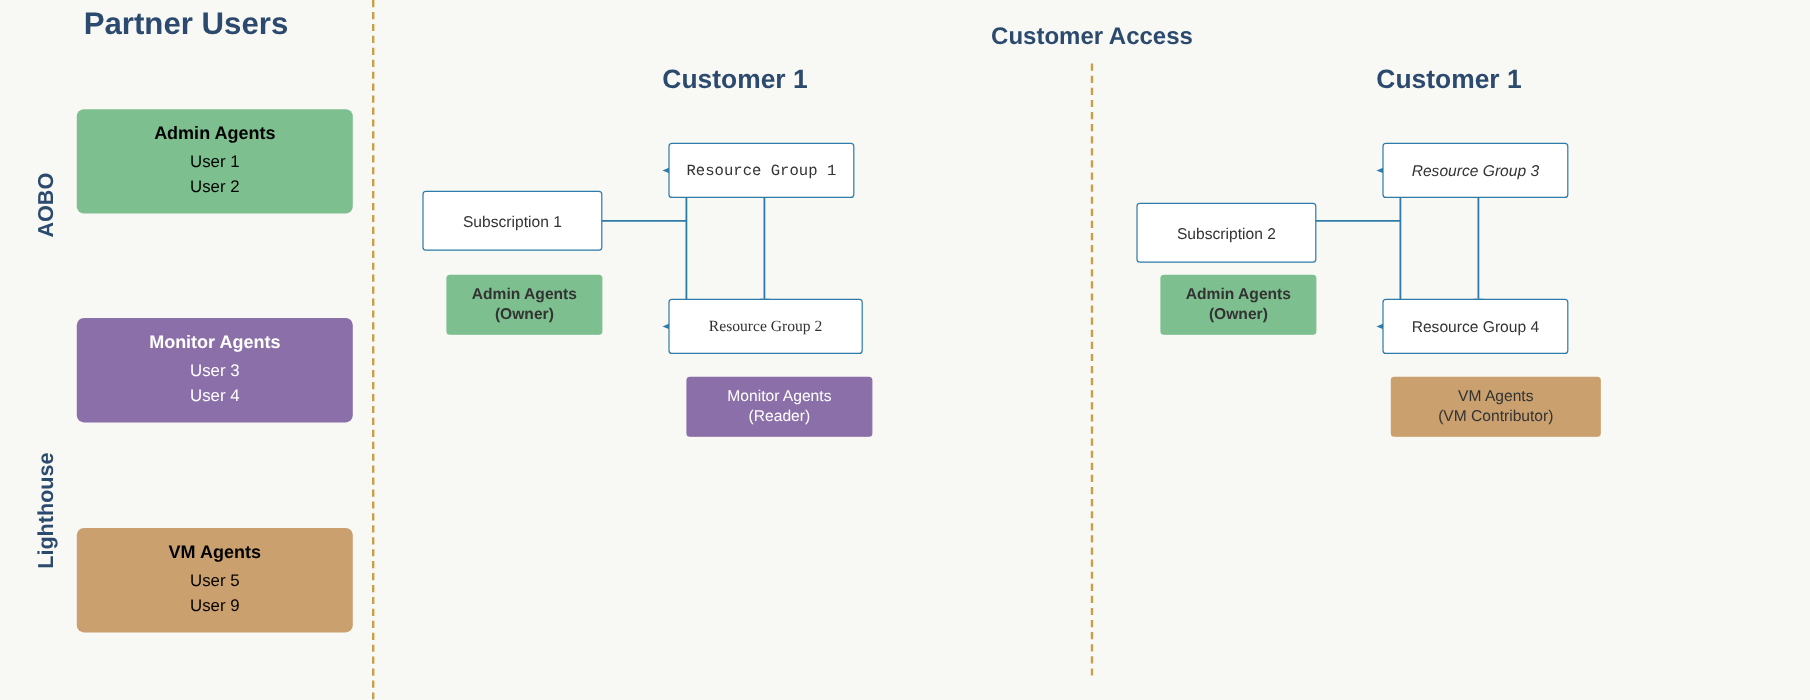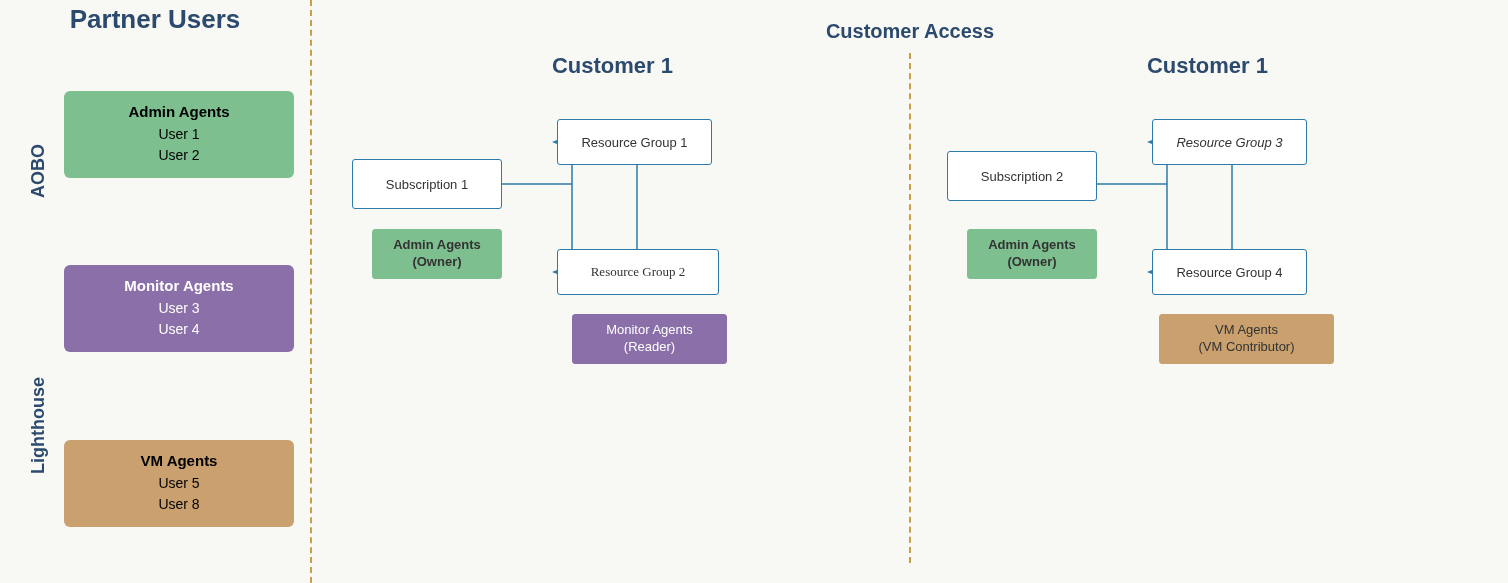--- a/index.html
+++ b/index.html
@@ -233,21 +233,21 @@
 
         <div class="group-box monitor-agents-box">
           <div class="group-title">Monitor Agents</div>
           <div class="group-user">User 3</div>
           <div class="group-user">User 4</div>
         </div>
 
         <div class="group-box vm-agents-box">
           <div class="group-title">VM Agents</div>
           <div class="group-user">User 5</div>
-          <div class="group-user">User 8</div>
+          <div class="group-user">User 9</div>
         </div>
       </div>
     </div>
   </div>
 
   <div class="divider-dashed"></div>
 
   <div class="customer-access-panel">
     <div class="customer-access-title">Customer Access</div>
 
@@ -276,21 +276,21 @@
           </svg>
 
           <div class="diag-box" style="left:10px; top:60px; width:150px; height:50px; display:flex; align-items:center; justify-content:center;">
             Subscription 1
           </div>
 
           <div class="diag-box admin-bg" style="left:30px; top:130px; width:130px; height:50px; display:flex; align-items:center; justify-content:center; text-align:center; line-height:1.3;">
             Admin Agents<br>(Owner)
           </div>
 
-          <div class="diag-box" style="left:215px; top:20px; width:155px; height:46px; display:flex; align-items:center; justify-content:center;">
+          <div class="diag-box" style="left:215px; top:20px; width:155px; height:46px; display:flex; align-items:center; justify-content:center;font-family:Liberation Mono, monospace;">
             Resource Group 1
           </div>
 
           <div class="diag-box" style="left:215px; top:150px; width:162px; height:46px; display:flex; align-items:center; justify-content:center;font-family:Liberation Serif, serif;">
             Resource Group 2
           </div>
 
           <div class="diag-box monitor-bg" style="left:230px; top:215px; width:155px; height:50px; display:flex; align-items:center; justify-content:center; text-align:center; line-height:1.3;">
             Monitor Agents<br>(Reader)
           </div>
@@ -314,21 +314,21 @@
             <polygon points="220,39 210,43 220,47" fill="#2c7ba8"></polygon>
 
             <line x1="230" y1="173" x2="220" y2="173" stroke="#2c7ba8" stroke-width="1.5"></line>
             <polygon points="220,169 210,173 220,177" fill="#2c7ba8"></polygon>
 
             <line x1="295" y1="66" x2="295" y2="150" stroke="#2c7ba8" stroke-width="1.5"></line>
             <polygon points="291,66 295,56 299,66" fill="#2c7ba8"></polygon>
             <polygon points="291,150 295,160 299,150" fill="#2c7ba8"></polygon>
           </svg>
 
-          <div class="diag-box" style="left:10px; top:52px; width:150px; height:50px; display:flex; align-items:center; justify-content:center;">
+          <div class="diag-box" style="left:10px; top:70px; width:150px; height:50px; display:flex; align-items:center; justify-content:center;">
             Subscription 2
           </div>
 
           <div class="diag-box admin-bg" style="left:30px; top:130px; width:130px; height:50px; display:flex; align-items:center; justify-content:center; text-align:center; line-height:1.3;">
             Admin Agents<br>(Owner)
           </div>
 
           <div class="diag-box" style="left:215px; top:20px; width:155px; height:46px; display:flex; align-items:center; justify-content:center;font-style:italic;">
             Resource Group 3
           </div>

